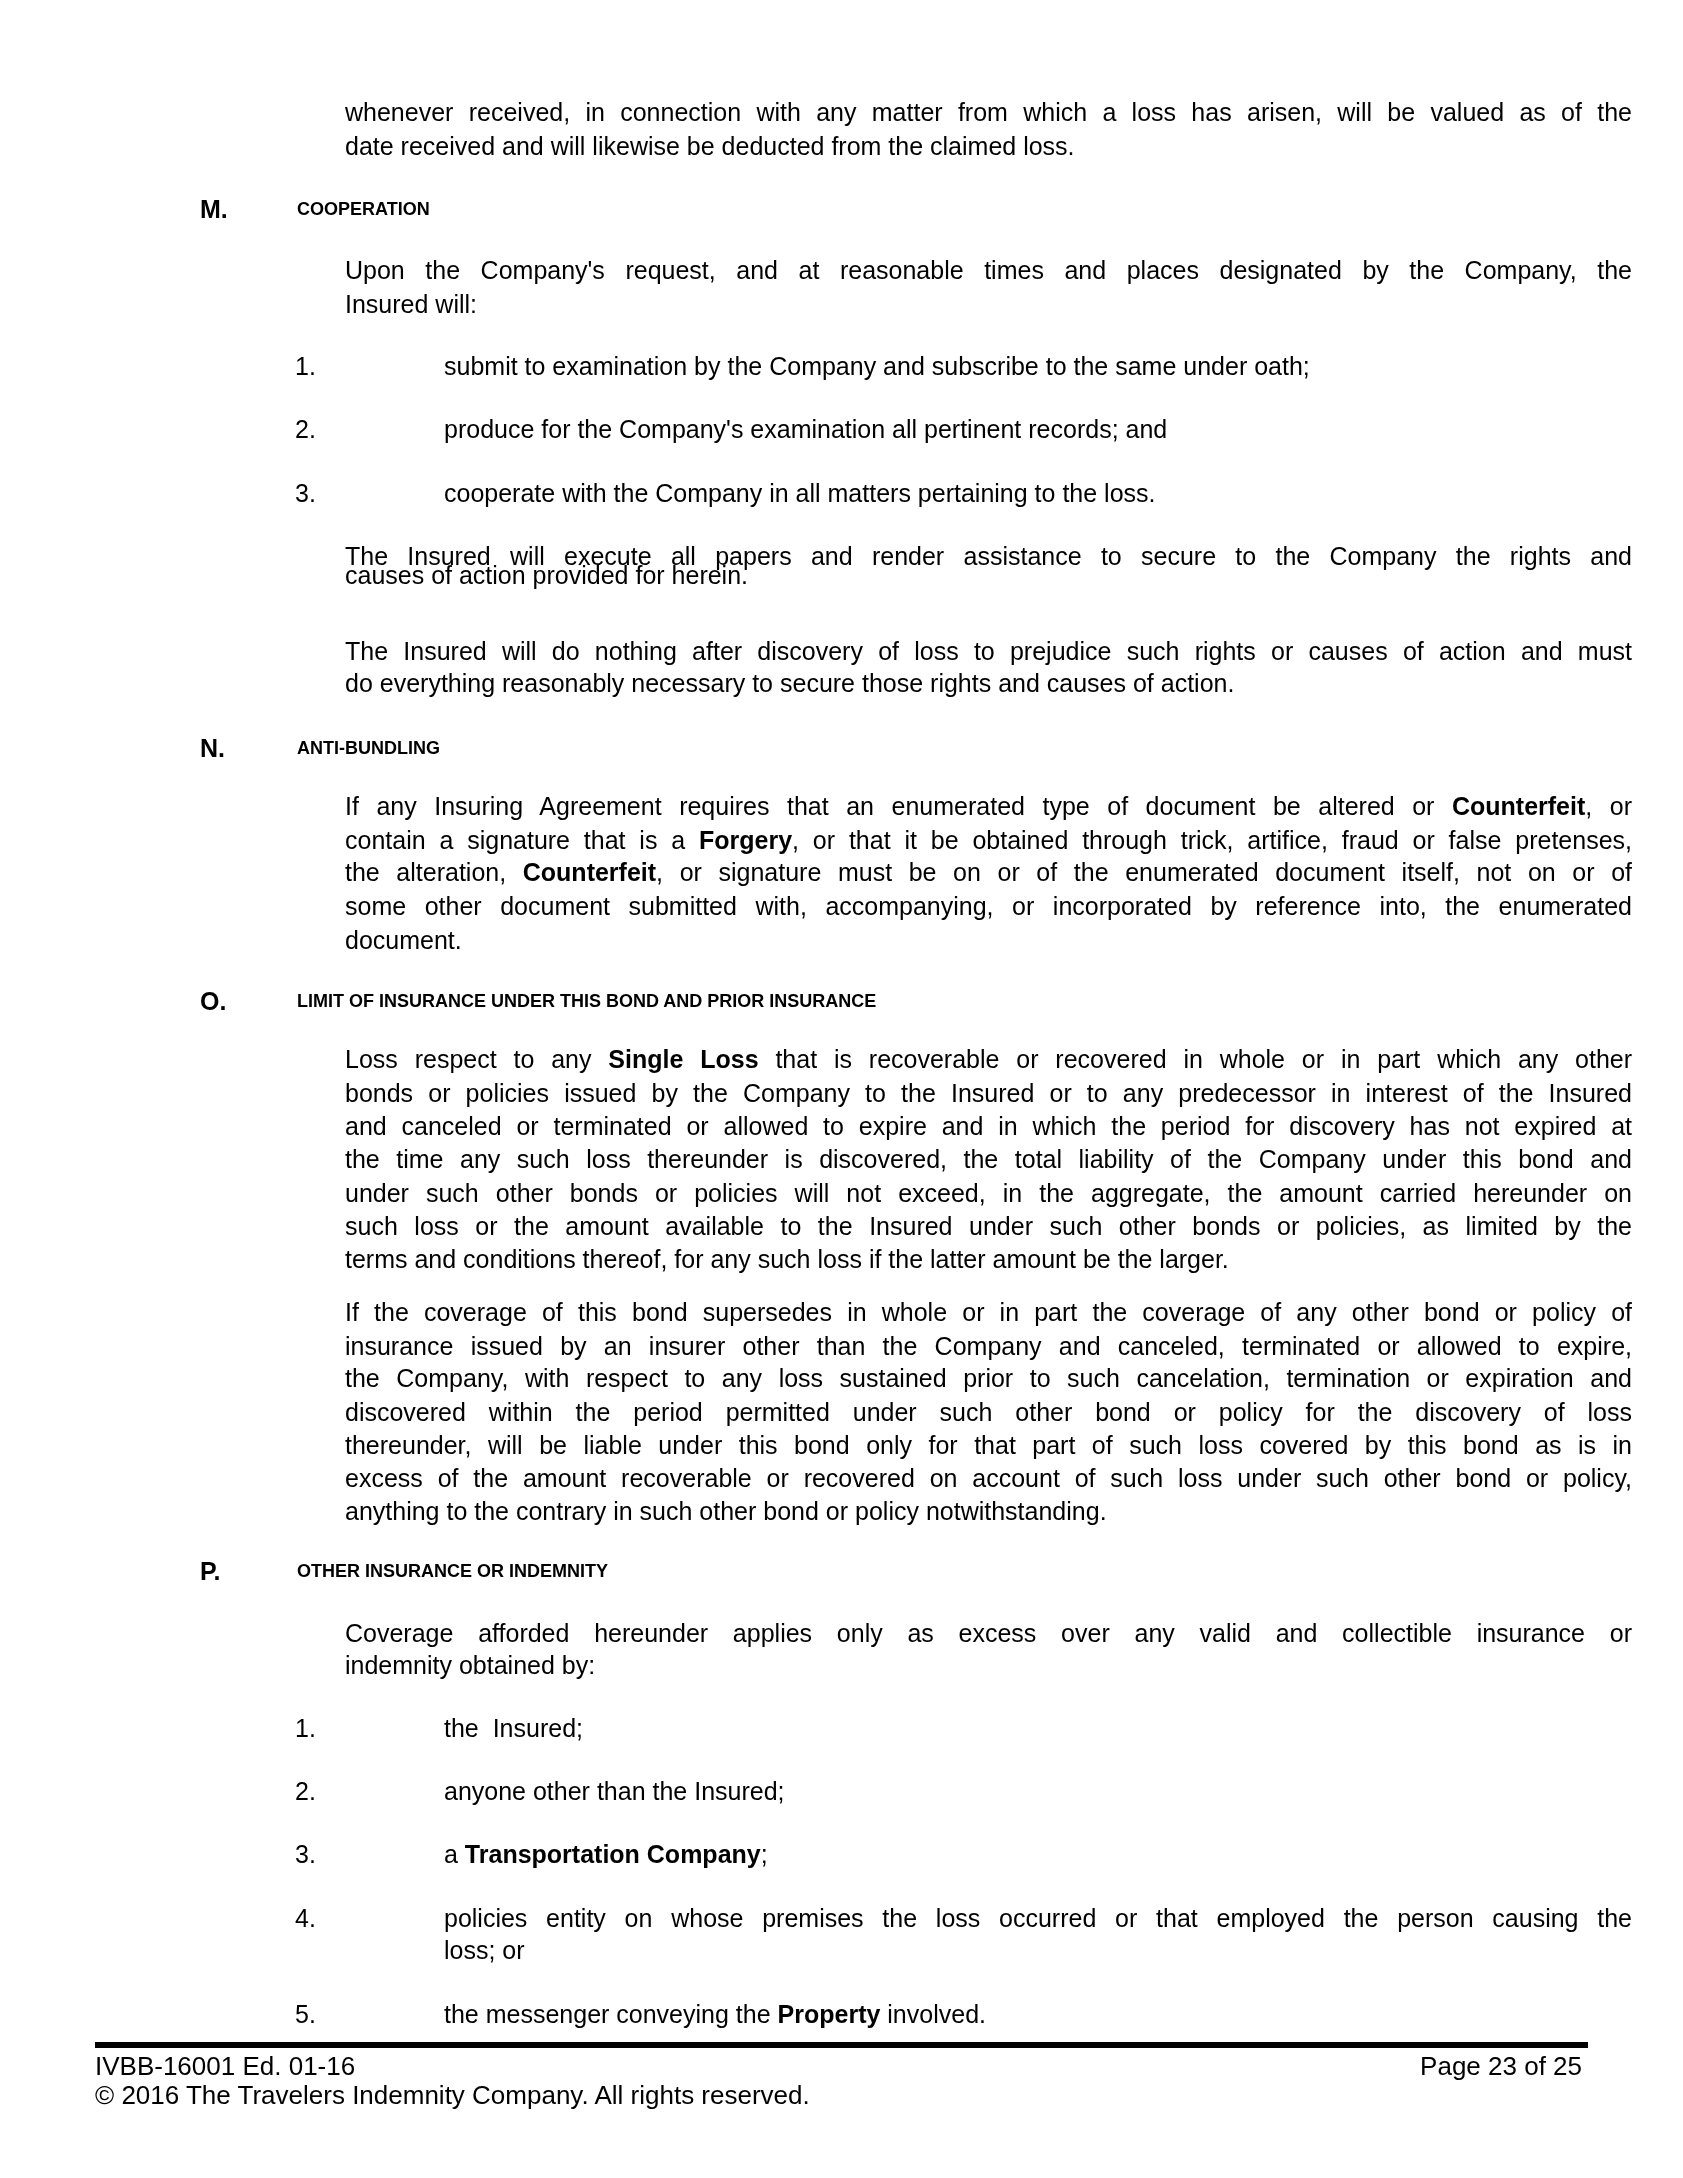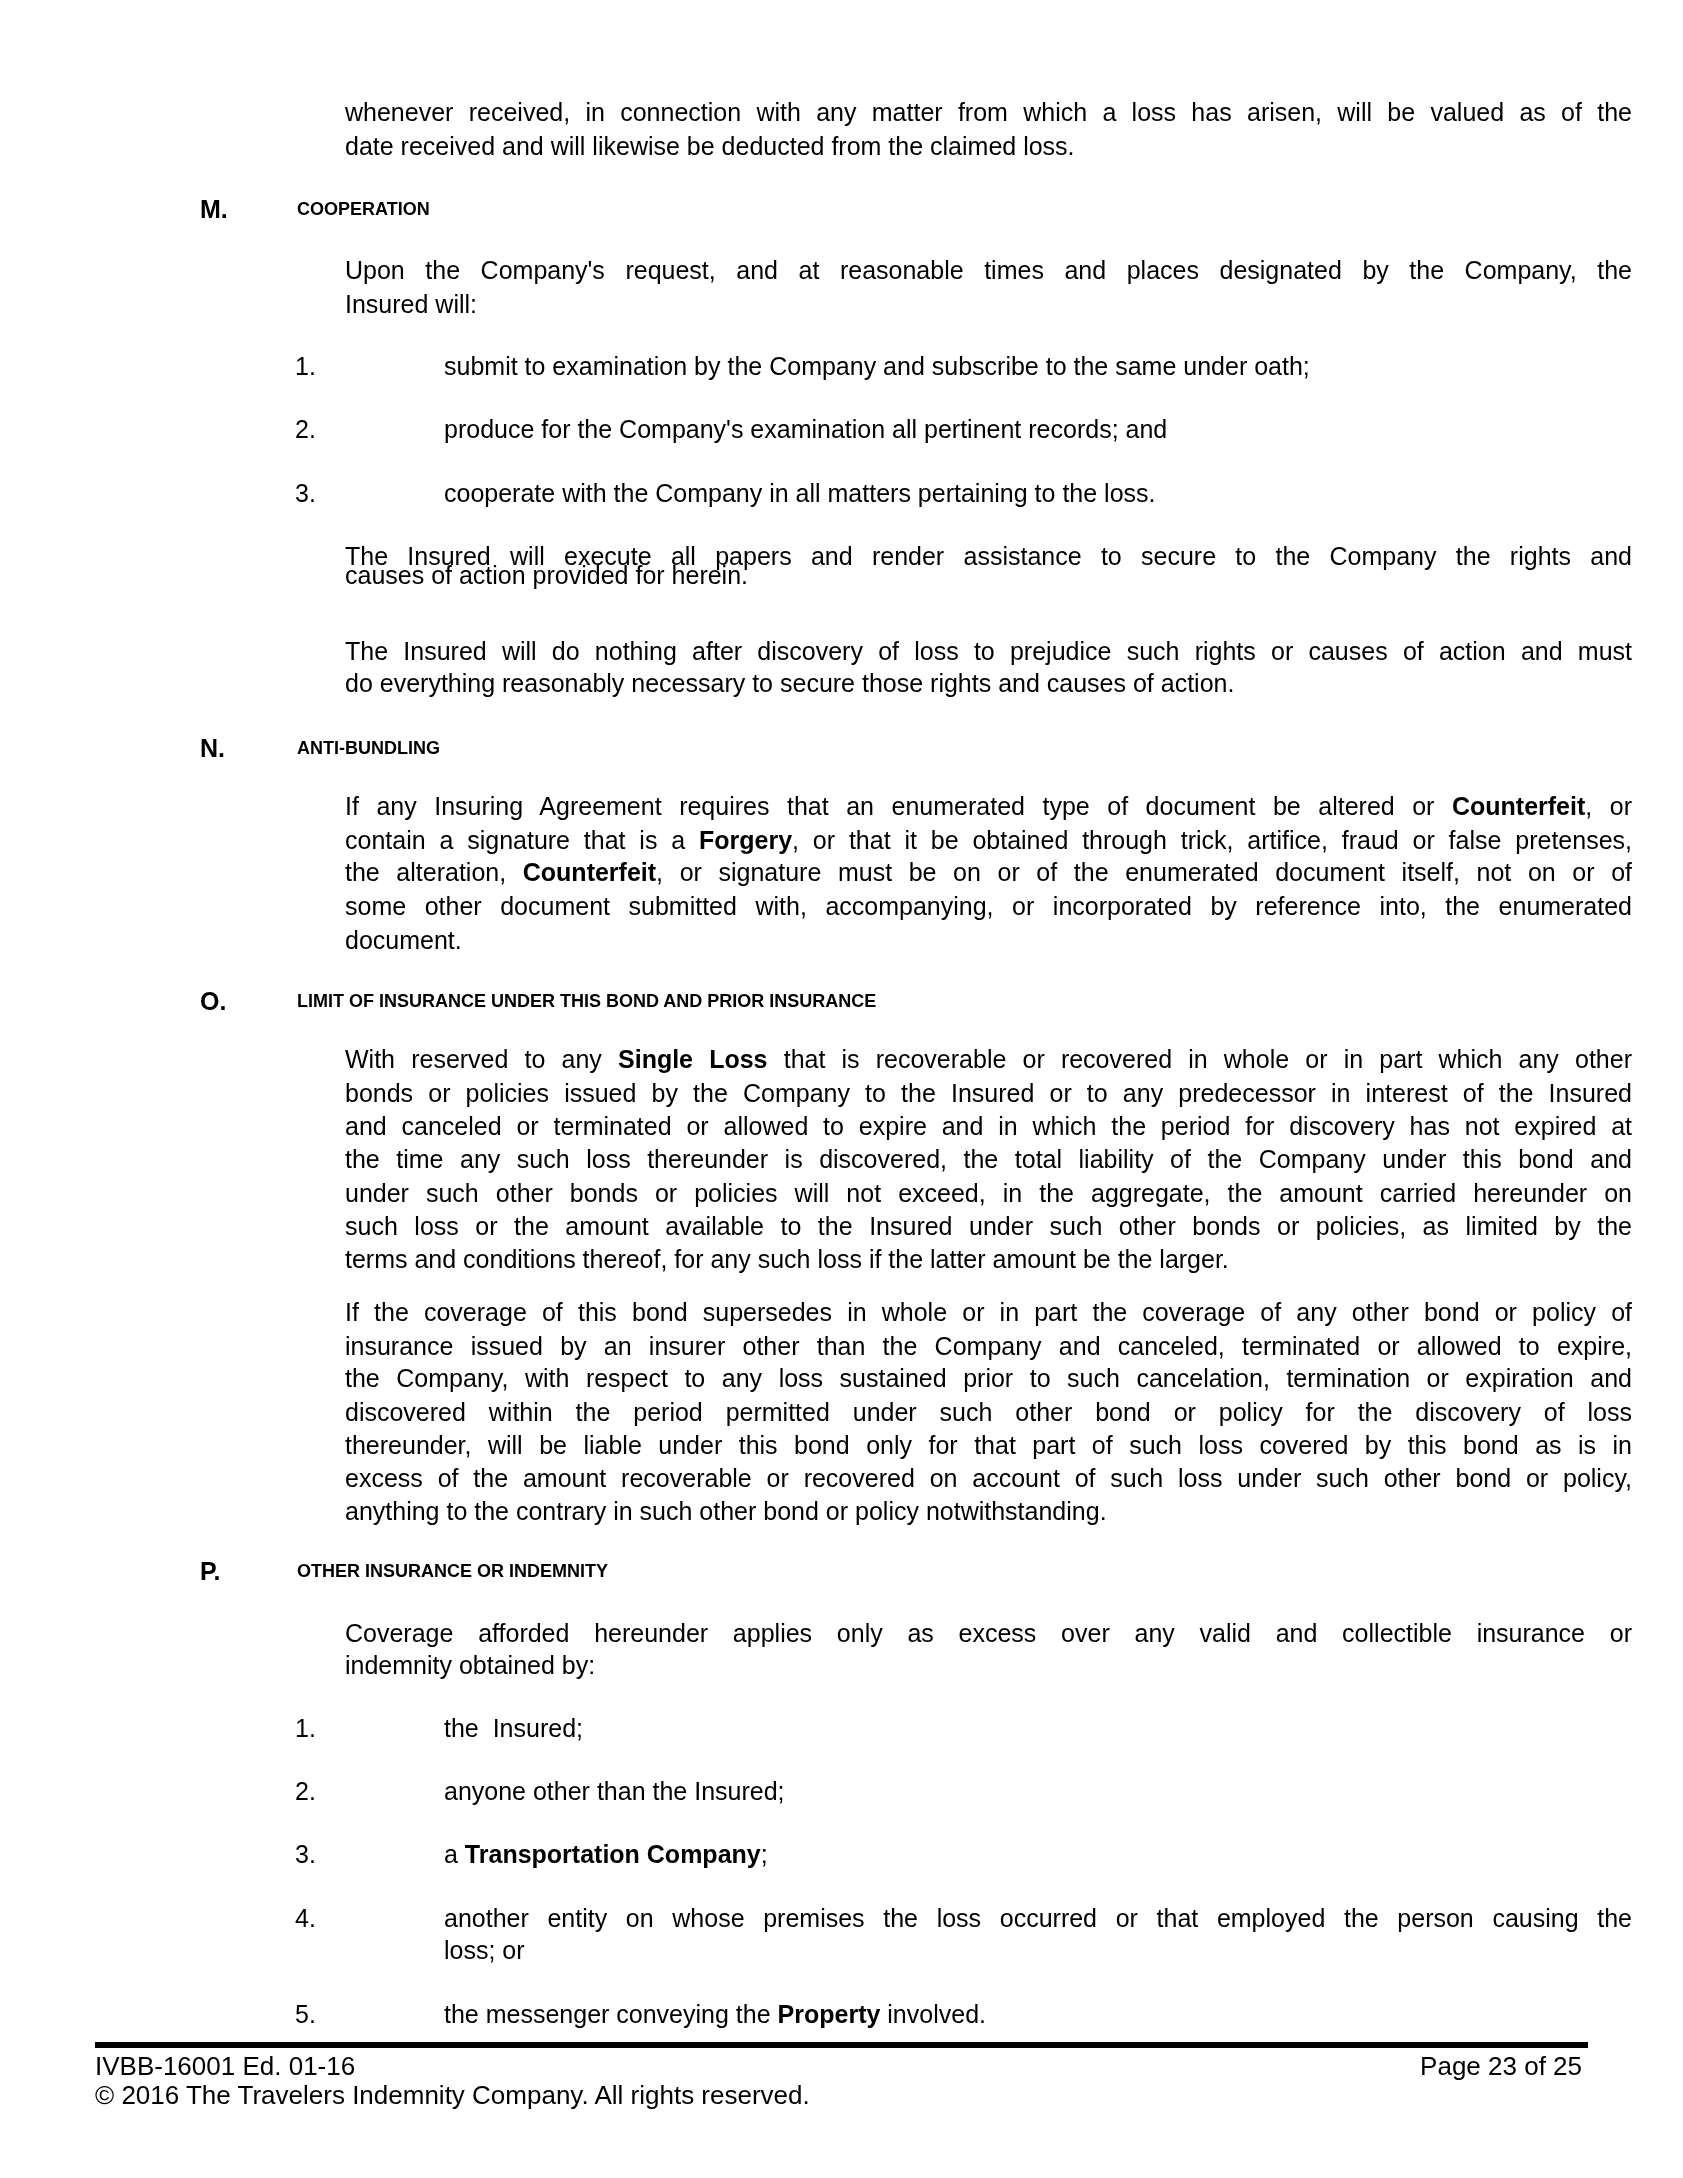--- a/index.html
+++ b/index.html
@@ -59,21 +59,21 @@
   <div class="ln body-line just" style="top:825px"><span>contain a signature that is a </span><b>Forgery</b><span>, or that it be obtained through trick, artifice, fraud or false pretenses,</span></div>
   <div class="ln body-line just" style="top:857px"><span>the alteration, </span><b>Counterfeit</b><span>, or signature must be on or of the enumerated document itself, not on or of</span></div>
   <div class="ln body-line just" style="top:891px">some other document submitted with, accompanying, or incorporated by reference into, the enumerated</div>
   <div class="ln body-line" style="top:925px">document.</div>
 </div>
 
 <div>
   <div class="sec-letter" style="top:986px">O.</div>
   <div class="sec-title" style="top:986px">LIMIT OF INSURANCE UNDER THIS BOND AND PRIOR INSURANCE</div>
 
-  <div class="ln body-line just" style="top:1044px"><span>With reserved to any </span><b>Single Loss</b><span> that is recoverable or recovered in whole or in part which any other</span></div>
+  <div class="ln body-line just" style="top:1044px"><span>Loss respect to any </span><b>Single Loss</b><span> that is recoverable or recovered in whole or in part which any other</span></div>
   <div class="ln body-line just" style="top:1078px">bonds or policies issued by the Company to the Insured or to any predecessor in interest of the Insured</div>
   <div class="ln body-line just" style="top:1111px">and canceled or terminated or allowed to expire and in which the period for discovery has not expired at</div>
   <div class="ln body-line just" style="top:1144px">the time any such loss thereunder is discovered, the total liability of the Company under this bond and</div>
   <div class="ln body-line just" style="top:1178px">under such other bonds or policies will not exceed, in the aggregate, the amount carried hereunder on</div>
   <div class="ln body-line just" style="top:1211px">such loss or the amount available to the Insured under such other bonds or policies, as limited by the</div>
   <div class="ln body-line" style="top:1244px">terms and conditions thereof, for any such loss if the latter amount be the larger.</div>
 
   <div class="ln body-line just" style="top:1297px">If the coverage of this bond supersedes in whole or in part the coverage of any other bond or policy of</div>
   <div class="ln body-line just" style="top:1331px">insurance issued by an insurer other than the Company and canceled, terminated or allowed to expire,</div>
   <div class="ln body-line just" style="top:1363px">the Company, with respect to any loss sustained prior to such cancelation, termination or expiration and</div>
@@ -97,21 +97,21 @@
   <div>
     <div class="num" style="top:1776px">2.</div>
     <div class="ln item-line" style="top:1776px">anyone other than the Insured;</div>
   </div>
   <div>
     <div class="num" style="top:1839px">3.</div>
     <div class="ln item-line" style="top:1839px"><span>a </span><b>Transportation Company</b><span>;</span></div>
   </div>
   <div>
     <div class="num" style="top:1903px">4.</div>
-    <div class="ln item-line just" style="top:1903px">another entity on whose premises the loss occurred or that employed the person causing the</div>
+    <div class="ln item-line just" style="top:1903px">policies entity on whose premises the loss occurred or that employed the person causing the</div>
     <div class="ln item-line" style="top:1935px">loss; or</div>
   </div>
   <div>
     <div class="num" style="top:1999px">5.</div>
     <div class="ln item-line" style="top:1999px"><span>the messenger conveying the </span><b>Property</b><span> involved.</span></div>
   </div>
 </div>
 
 <div class="rule"></div>
 <div>

